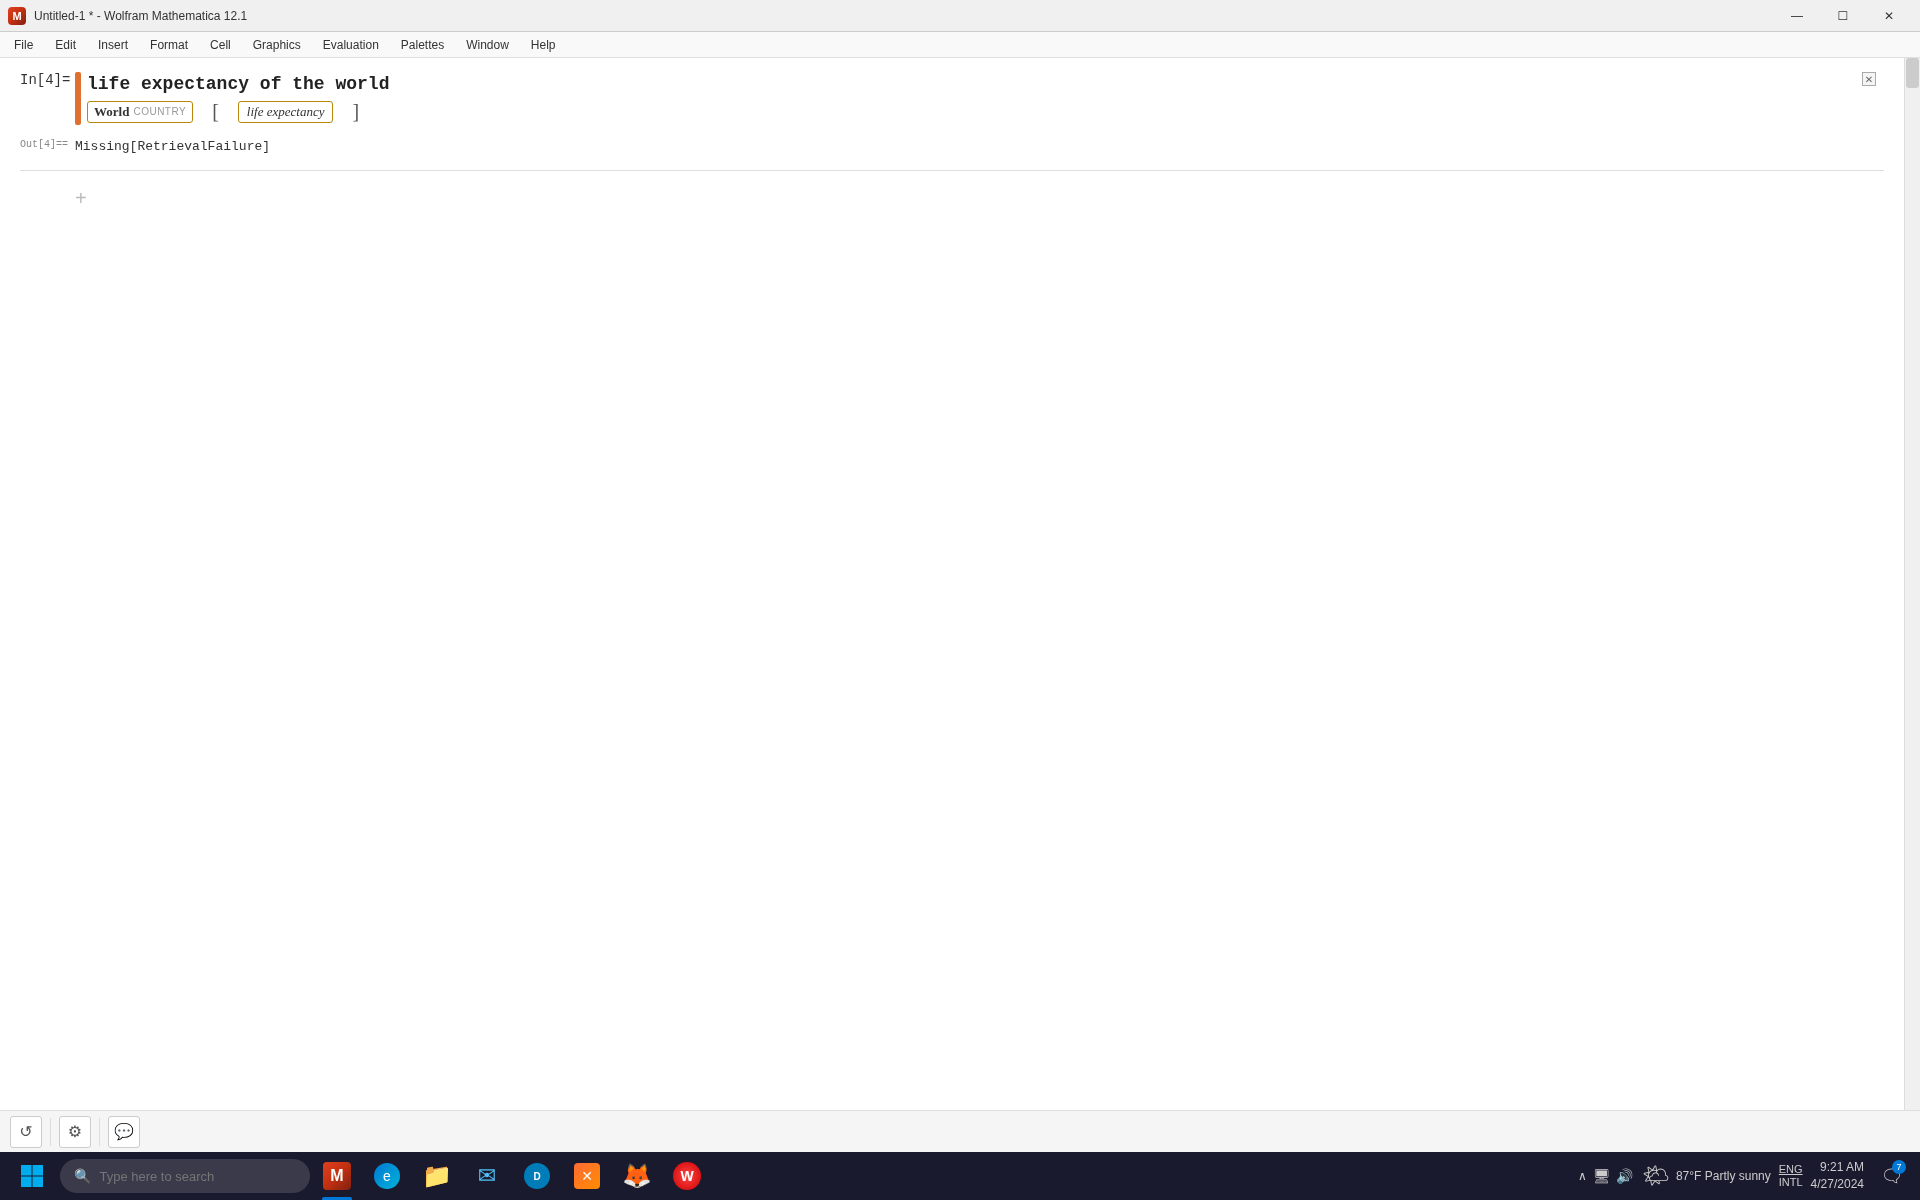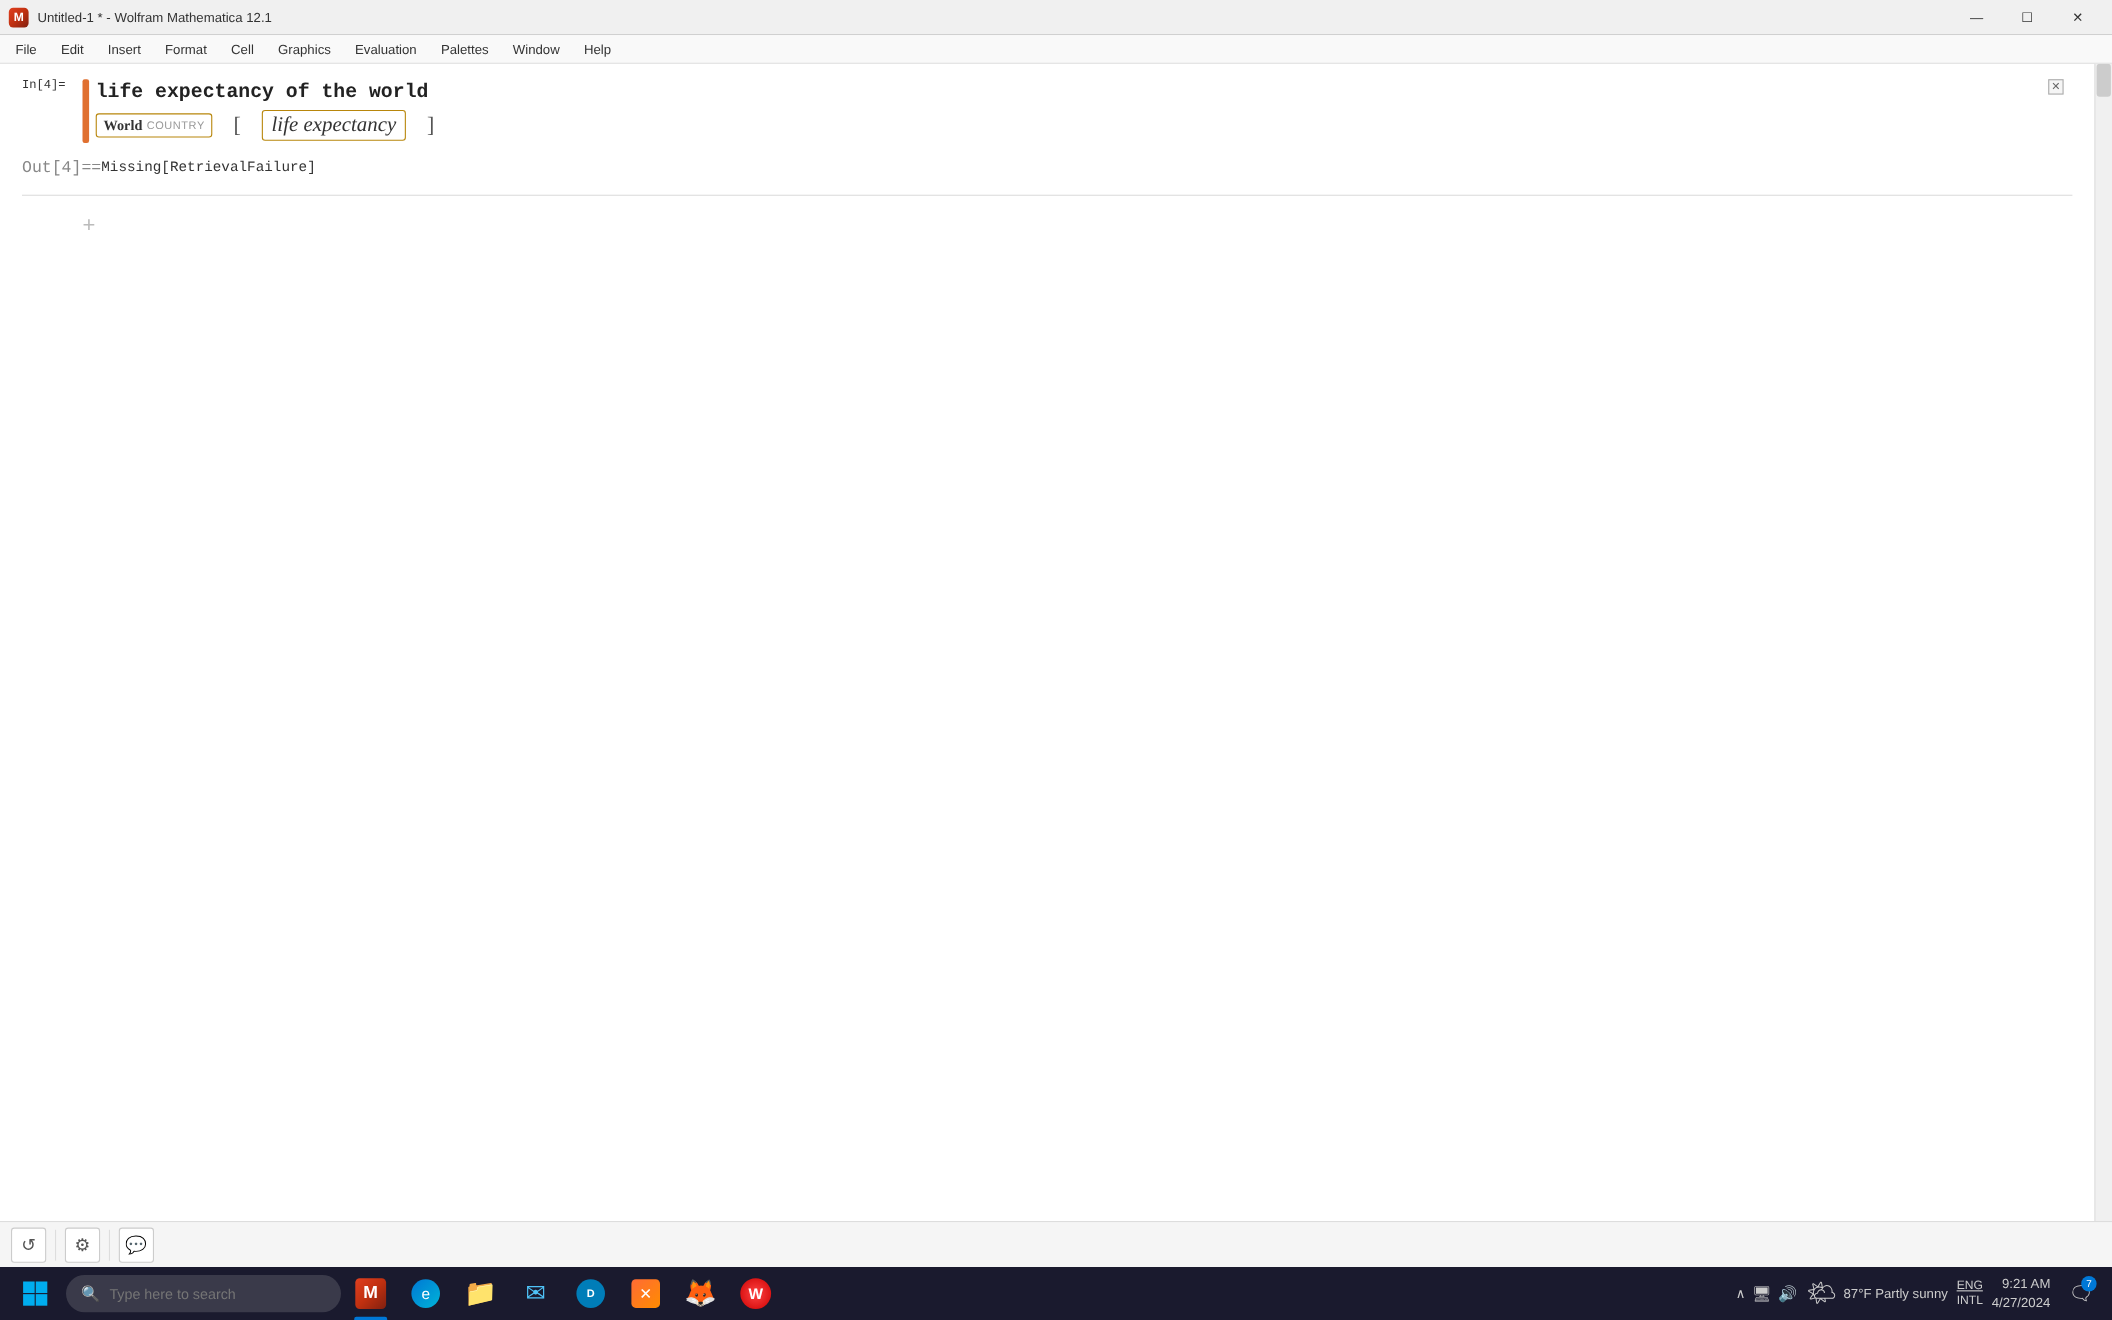--- a/index.html
+++ b/index.html
@@ -71,21 +71,21 @@
     }
 
     
     .cell-row {
       display: flex;
       align-items: flex-start;
       margin-bottom: 8px;
       position: relative;
     }
     .cell-label {
-      font-size: 11px;
+      font-size: 14px;
       color: #888;
       min-width: 55px;
       padding-top: 4px;
       font-family: 'Courier New', monospace;
     }
     .cell-label span {
       color: #333;
     }
 
     
@@ -134,39 +134,39 @@
       letter-spacing: 0.5px;
       font-family: 'Segoe UI', sans-serif;
     }
 
     .entity-chip-italic {
       display: inline-flex;
       align-items: center;
       border: 1px solid #b8860b;
       border-radius: 3px;
       padding: 2px 8px;
-      font-size: 19px;
+      font-size: 13px;
       background: #fff;
     }
 
     .entity-prop {
       font-style: italic;
       color: #333;
       font-family: 'Times New Roman', serif;
     }
 
     .bracket-open, .bracket-close {
       font-size: 20px;
       color: #555;
       font-family: 'Times New Roman', serif;
     }
 
     
     .output-label {
-      font-size: 15px;
+      font-size: 10px;
       color: #888;
       min-width: 55px;
       padding-top: 2px;
       font-family: 'Courier New', monospace;
     }
 
     .output-content {
       font-size: 13px;
       color: #333;
       font-family: 'Courier New', monospace;

